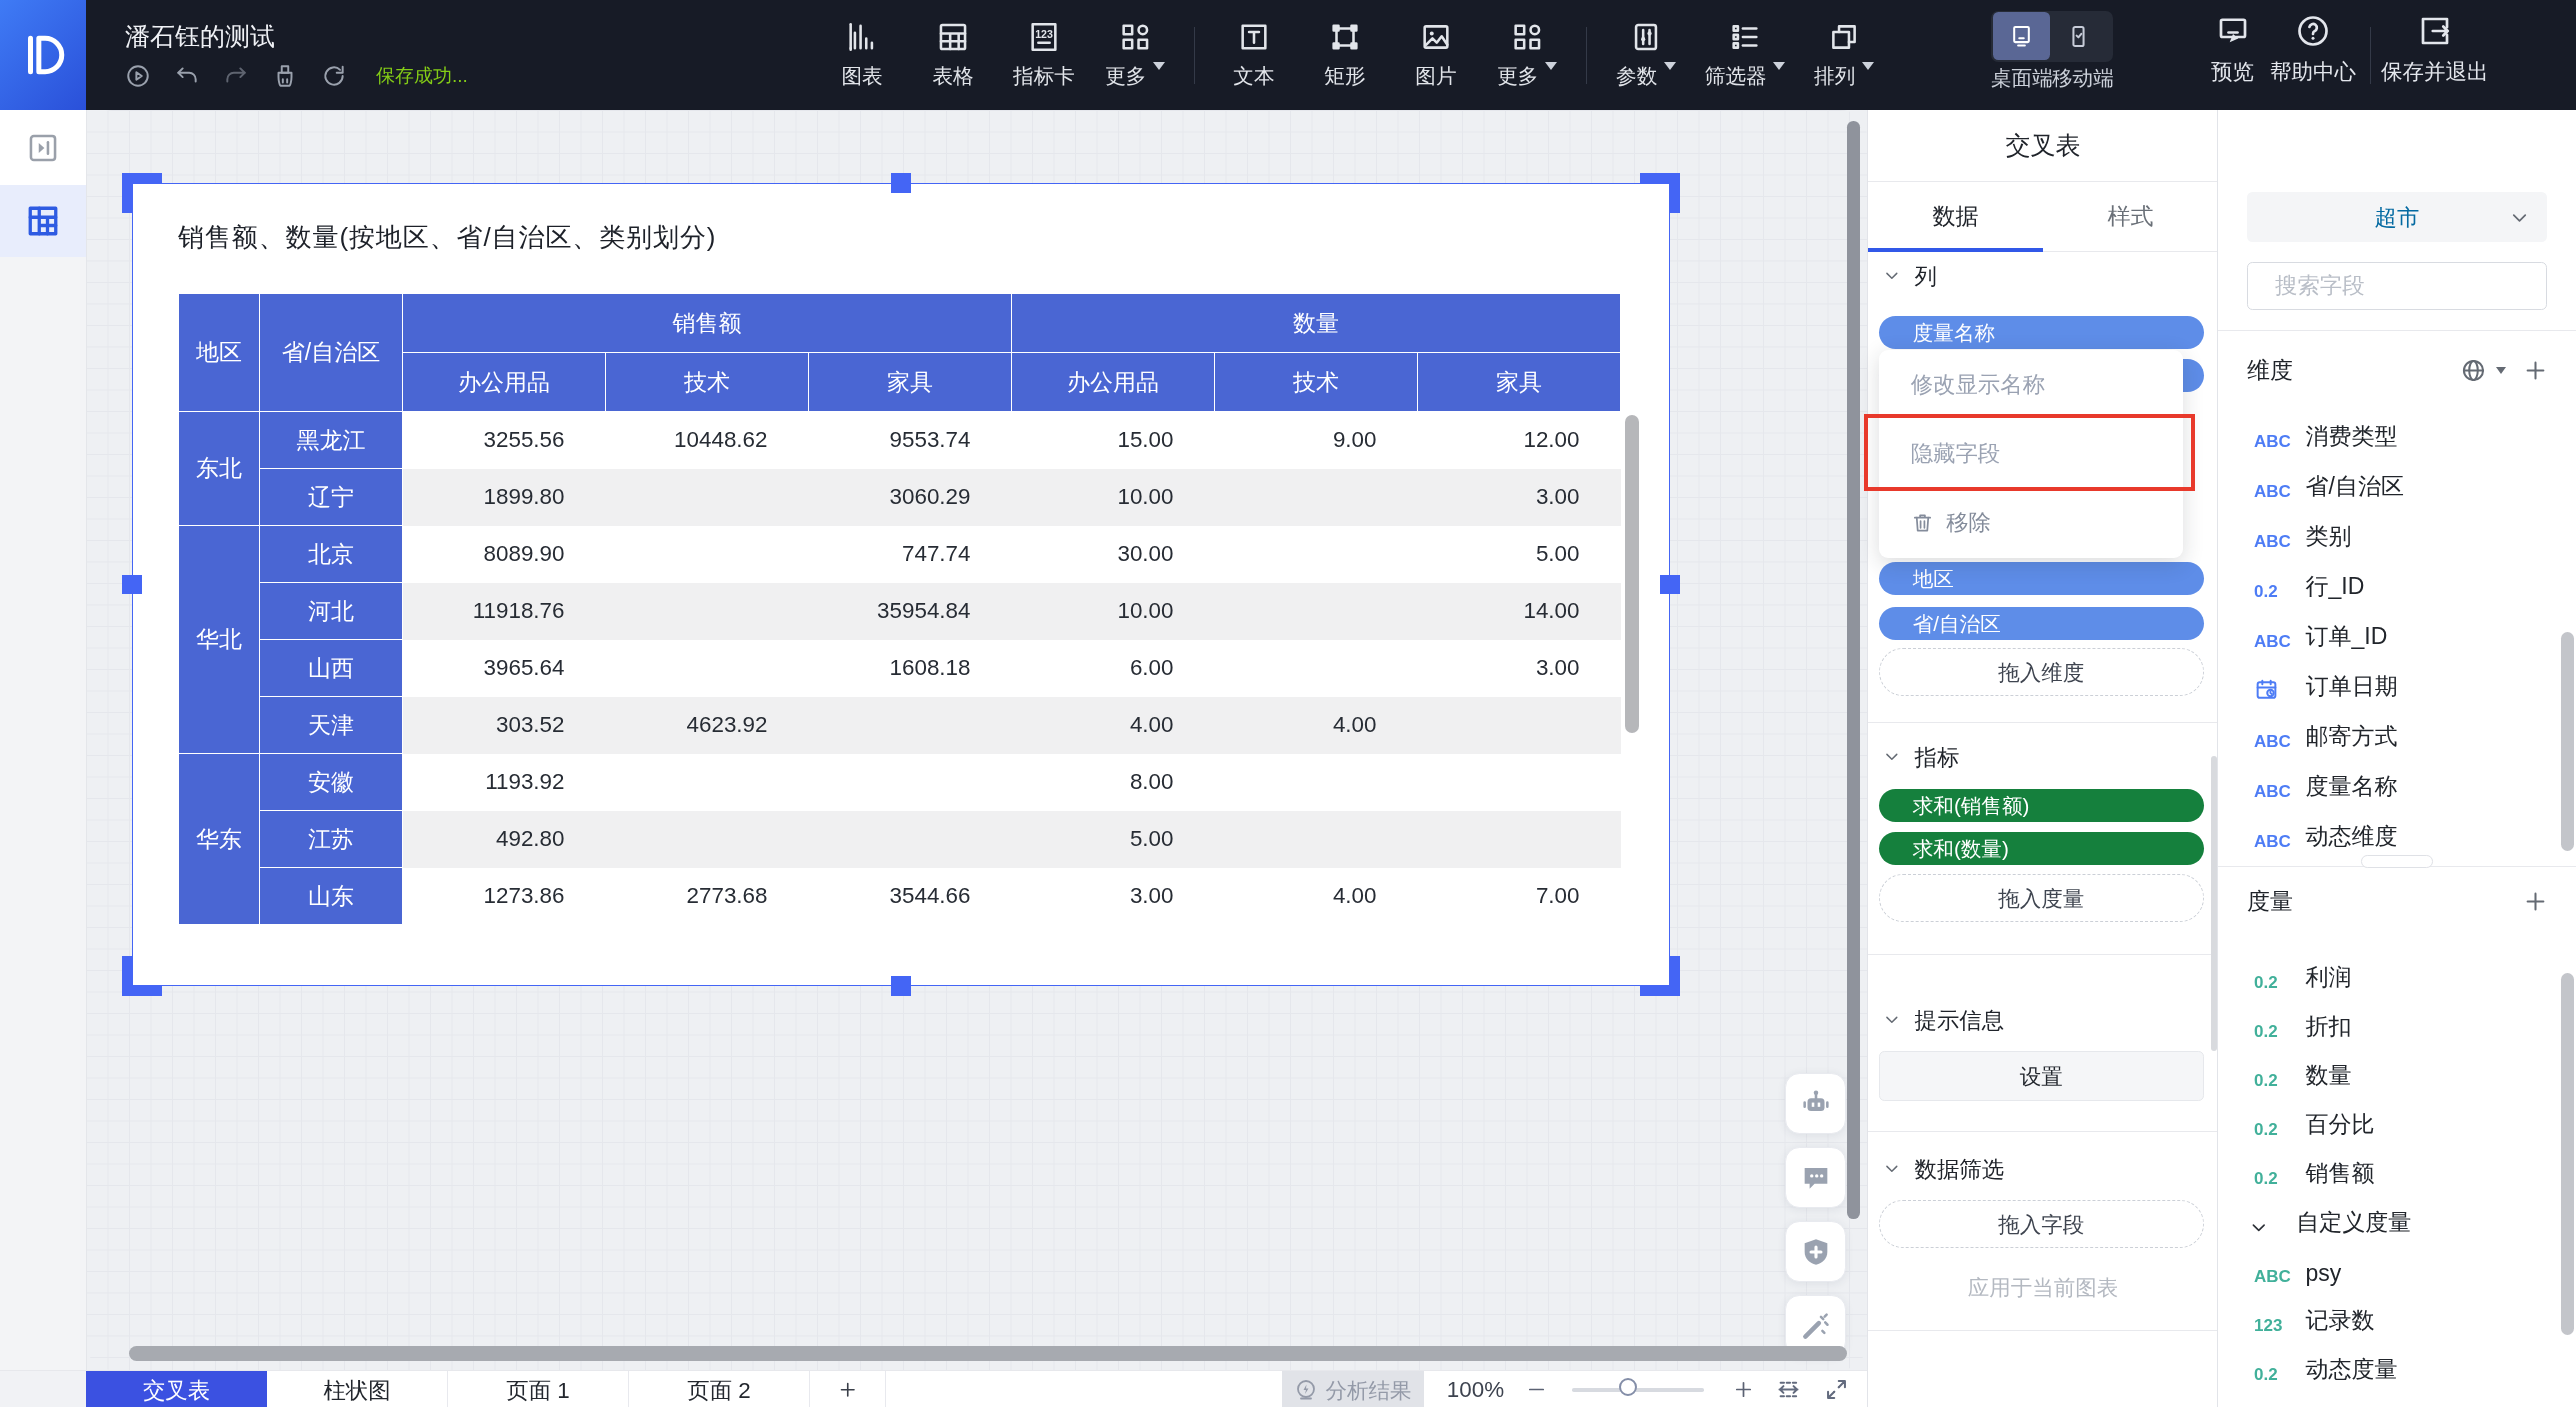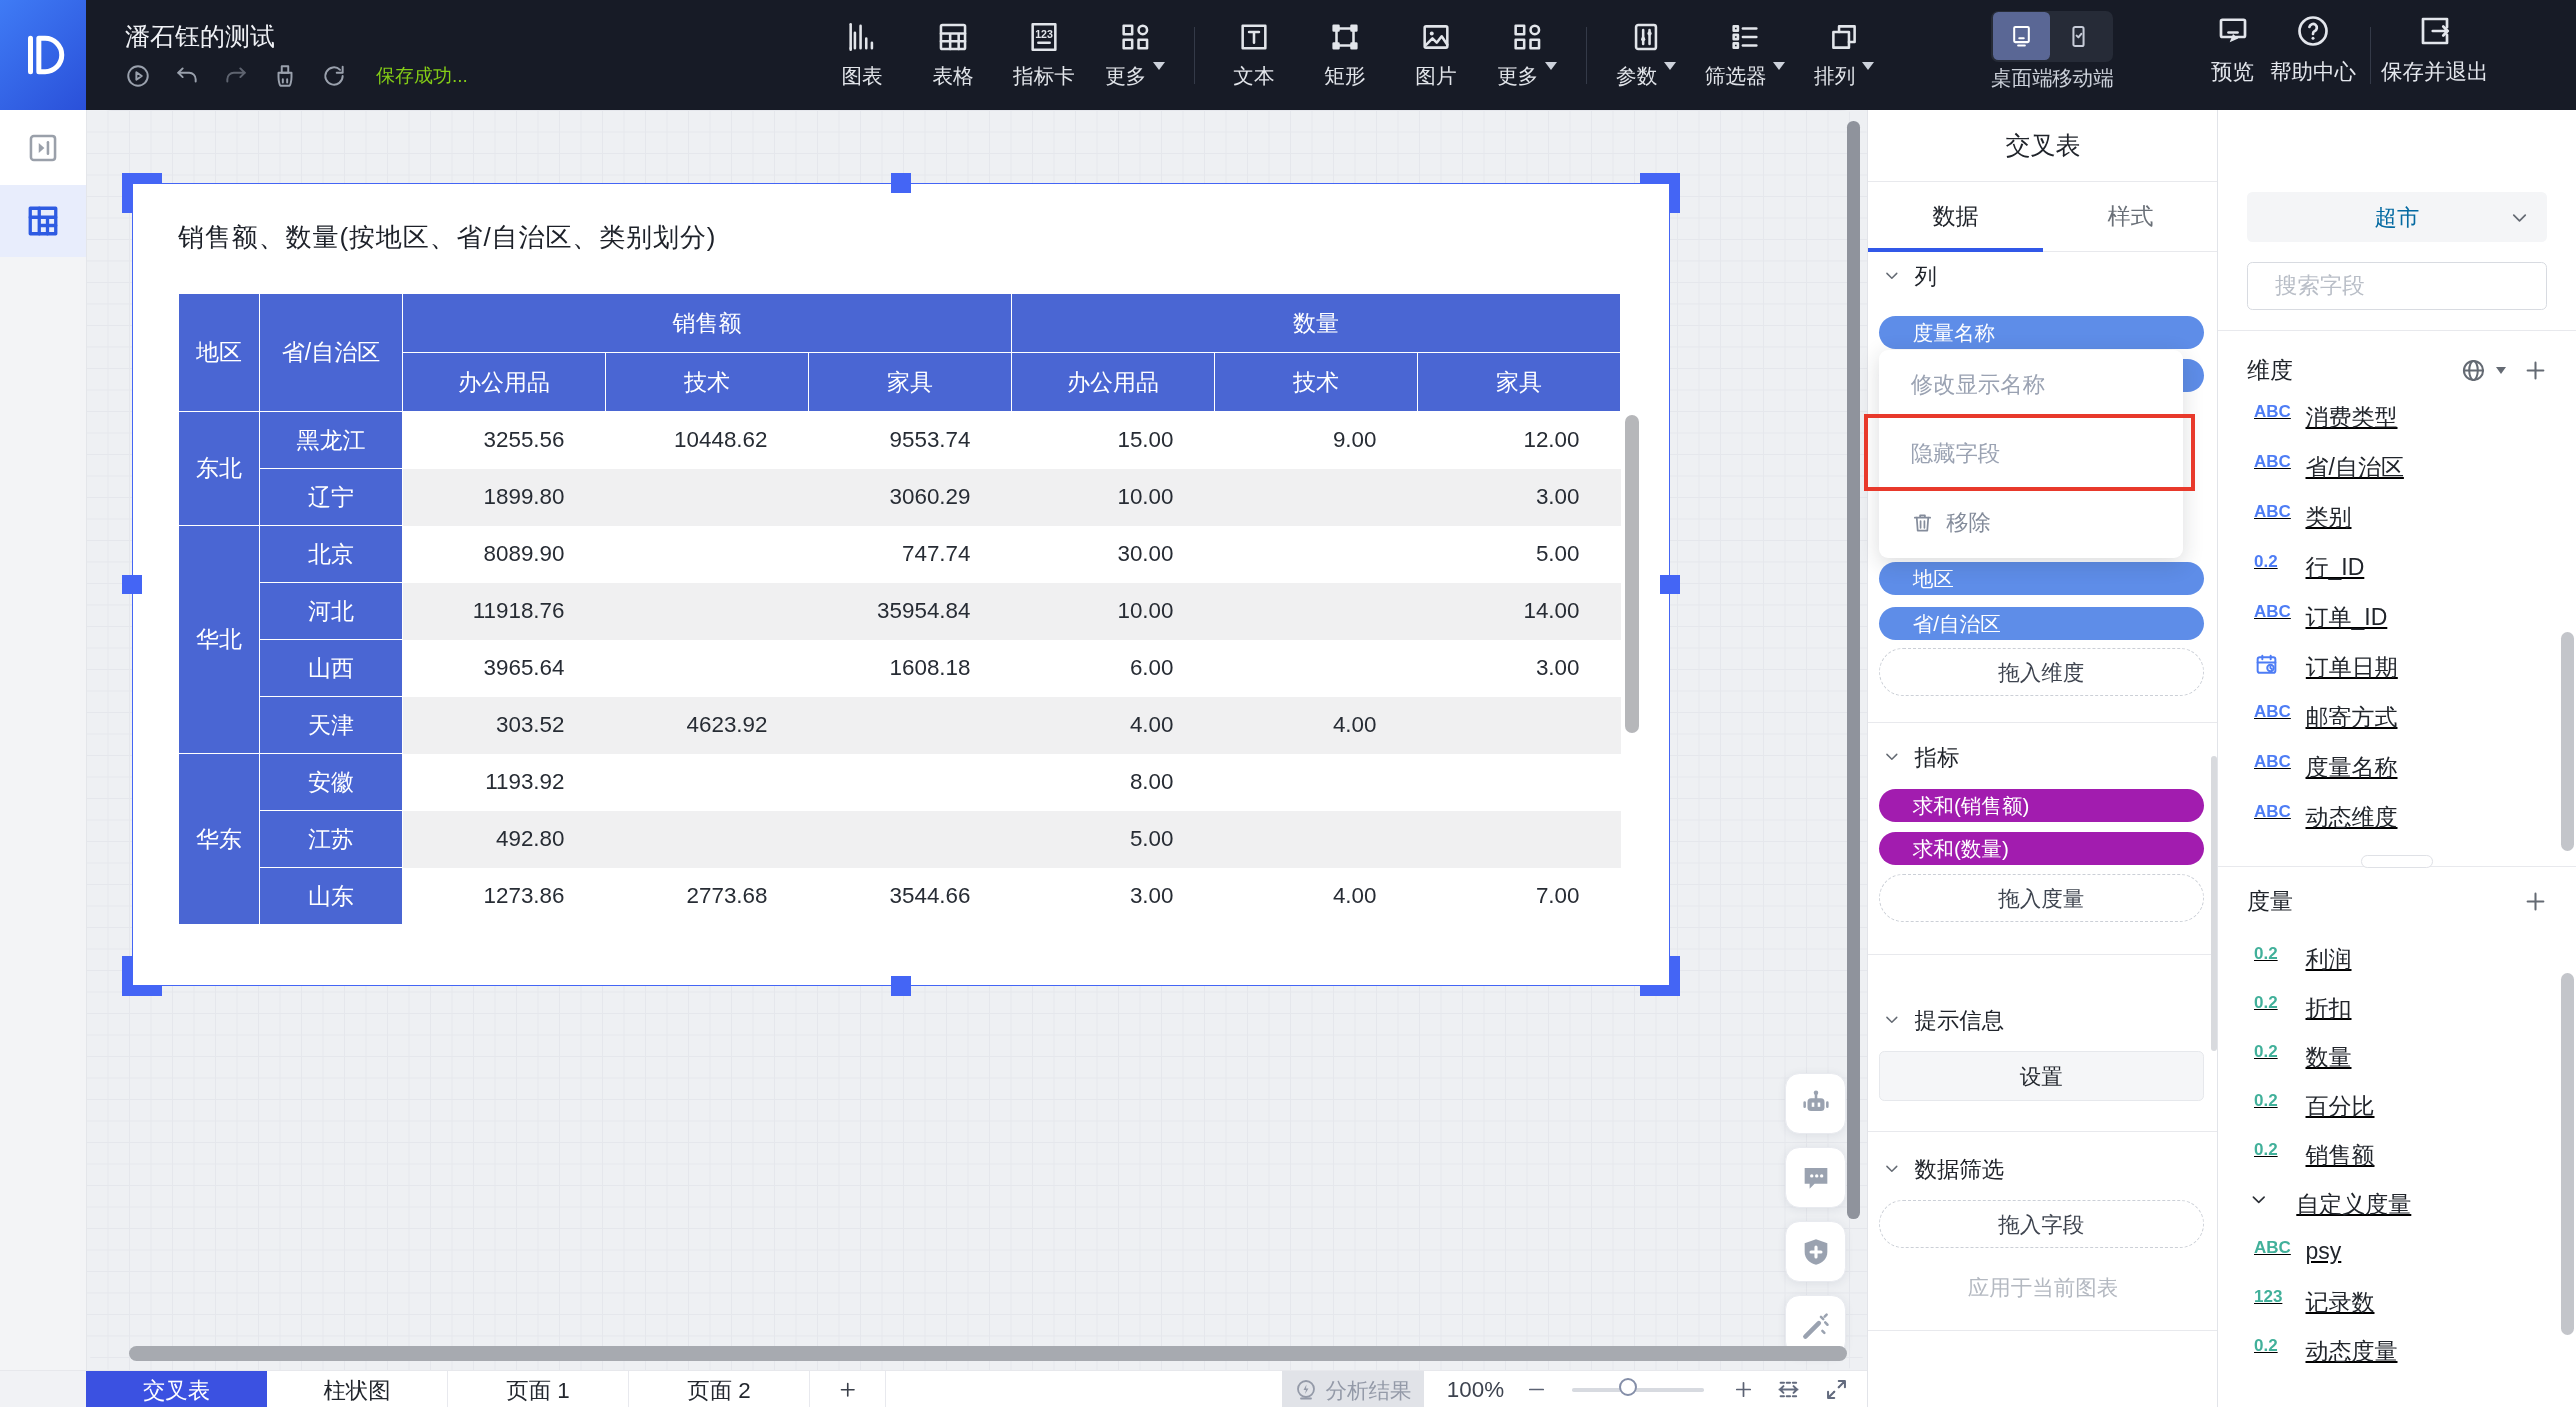--- a/index.html
+++ b/index.html
@@ -102,21 +102,21 @@
   .p2{left:2217px;width:359px;}
   .p1title{position:absolute;left:0;top:0;width:100%;height:72px;border-bottom:0.9px solid #e8e9ed;display:flex;align-items:center;justify-content:center;font-size:25px;font-weight:500;color:#20242b;box-sizing:border-box;}
   .p1tabs{position:absolute;left:0;top:72px;width:100%;height:70px;border-bottom:0.9px solid #e8e9ed;display:flex;box-sizing:border-box;}
   .ptab{width:50%;display:flex;align-items:center;justify-content:center;font-size:23px;color:#6a7078;}
   .ptab.on{color:#20242b;}
   .ptabline{position:absolute;left:0;bottom:-0.9px;width:50%;height:3.6px;background:#3158e8;}
   .sechead{position:absolute;left:14.3px;display:flex;align-items:center;gap:12.5px;height:32px;color:#20242b;font-size:22.4px;}
   .sechead svg{width:19.7px;height:19.7px;color:#646a73;}
   .pill{position:absolute;left:10.7px;right:14.3px;height:33px;border-radius:17px;color:#fff;font-size:20.6px;display:flex;align-items:center;padding-left:34px;box-sizing:border-box;}
   .pill.blue{background:#5e8de8;}
-  .pill.green{background:#a21caf;}
+  .pill.green{background:#15803d;}
   .drop{position:absolute;left:10.7px;right:14.3px;height:48px;border:1.8px dashed #ccd0d7;border-radius:24px;display:flex;align-items:center;justify-content:center;font-size:21.5px;color:#3f4550;box-sizing:border-box;background:#fff;}
   .pdiv{position:absolute;left:0;width:100%;border-top:0.9px solid #e8e9ed;}
   .menu{position:absolute;left:10.7px;right:35px;top:240px;height:208px;background:#fff;border-radius:9px;box-shadow:0 5.4px 21.5px rgba(31,35,41,.16);z-index:5;}
   .mitem{height:69px;display:flex;align-items:center;padding-left:32px;font-size:22.4px;color:#9aa2b2;gap:12.5px;}
   .mitem.dark{color:#848c9b;}
   .mitem svg{width:23px;height:23px;}
   .redbox{position:absolute;left:-4.5px;width:331px;top:304px;height:77px;border:4.5px solid #e8392b;box-sizing:border-box;z-index:6;}
   .setbtn{position:absolute;left:10.7px;right:14.3px;height:50px;background:#f5f6f8;border:0.9px solid #e6e8ec;border-radius:5.4px;display:flex;align-items:center;justify-content:center;font-size:21.5px;color:#23272e;box-sizing:border-box;}
   .note{position:absolute;left:0;width:100%;text-align:center;font-size:21.5px;color:#b4b9c1;}
   .p1scroll{position:absolute;right:0.9px;top:646px;width:6.3px;height:295px;background:#d8dade;border-radius:3.6px;}
@@ -129,21 +129,21 @@
   .dselect{position:absolute;left:29px;right:29px;top:82px;height:50px;background:#f4f5f7;border-radius:5.4px;display:flex;align-items:center;justify-content:center;font-size:22.4px;color:#0369a1;}
   .dselect svg{position:absolute;right:16px;width:23px;height:23px;color:#646a73;}
   .search{position:absolute;left:29px;right:29px;top:152px;height:48px;border:1.8px solid #d8dbe1;border-radius:5.4px;display:flex;align-items:center;padding:0 14.3px;gap:10.7px;box-sizing:border-box;color:#9aa0ab;}
   .search svg{width:25px;height:25px;}
   .search input{border:none;outline:none;flex:1;font-size:22.4px;color:#1f2329;font-family:inherit;background:transparent;}
   .search input::placeholder{color:#b9bec7;}
   .lsechead{position:absolute;left:29px;font-size:23px;font-weight:500;color:#1f2329;height:36px;display:flex;align-items:center;text-align:right;}
   .ltools{position:absolute;right:27px;display:flex;align-items:center;gap:16px;color:#646a73;height:36px;}
   .ltools svg{width:27px;height:27px;}
   .scaret{width:0;height:0;border-left:5.4px solid transparent;border-right:5.4px solid transparent;border-top:7.2px solid #646a73;margin-left:-7.2px;}
-  .frow{display:flex;align-items:flex-start;height:50px;padding-left:36px;gap:12.5px;text-decoration:underline;}
+  .frow{display:flex;align-items:flex-end;height:50px;padding-left:36px;gap:12.5px;}
   .frow .flbl{font-size:23px;color:#21252b;}
   .fi{font-weight:700;font-size:17px;width:39px;letter-spacing:0;flex:none;}
   .c-b{color:#4d7cf5;}
   .c-g{color:#41b09a;}
   svg.cal{width:25px;height:25px;stroke-width:1.9;margin-right:14.3px;flex:none;}
   .frow.grp{padding-left:30px;}
   .frow.grp svg{width:21.5px;height:21.5px;color:#2b2f36;margin-right:14.3px;flex:none;}
   .handlebar{position:absolute;left:143px;top:745px;width:72px;height:12.5px;background:#fff;border:0.9px solid #dfe1e6;border-radius:6.3px;box-sizing:border-box;z-index:2;}
   .p2scroll1{position:absolute;right:1.8px;top:522px;width:13.4px;height:219px;background:#c3c5ca;border-radius:7.2px;}
   .p2scroll2{position:absolute;right:1.8px;top:863px;width:13.4px;height:362px;background:#c3c5ca;border-radius:7.2px;}

